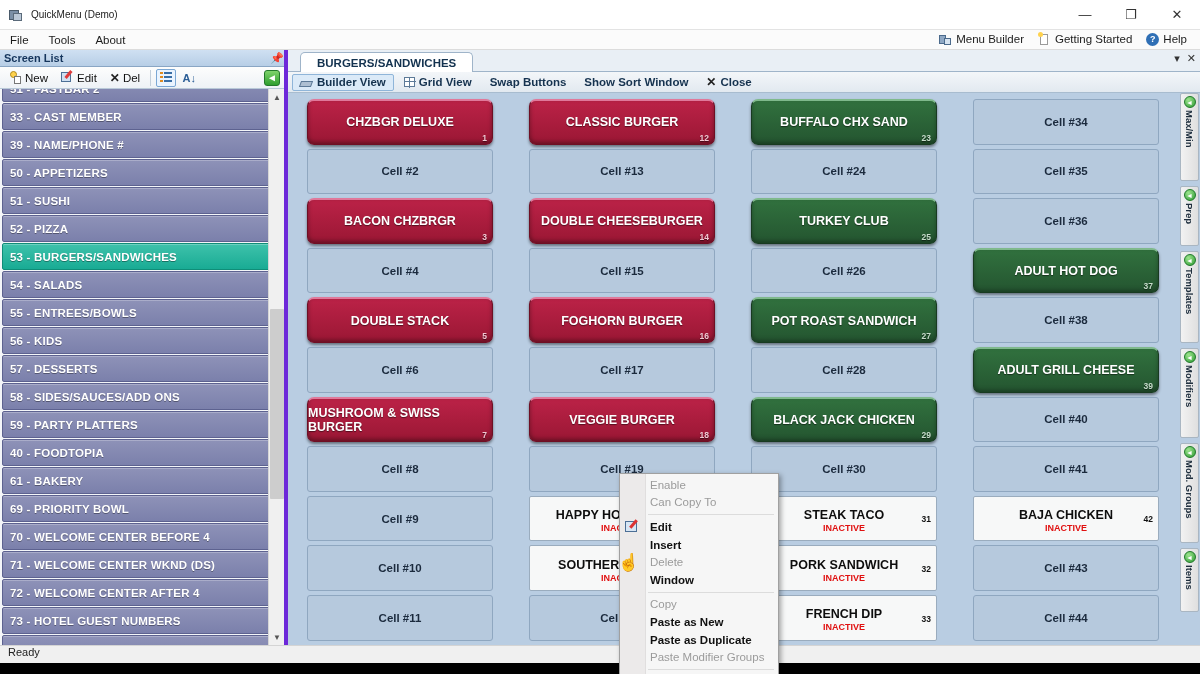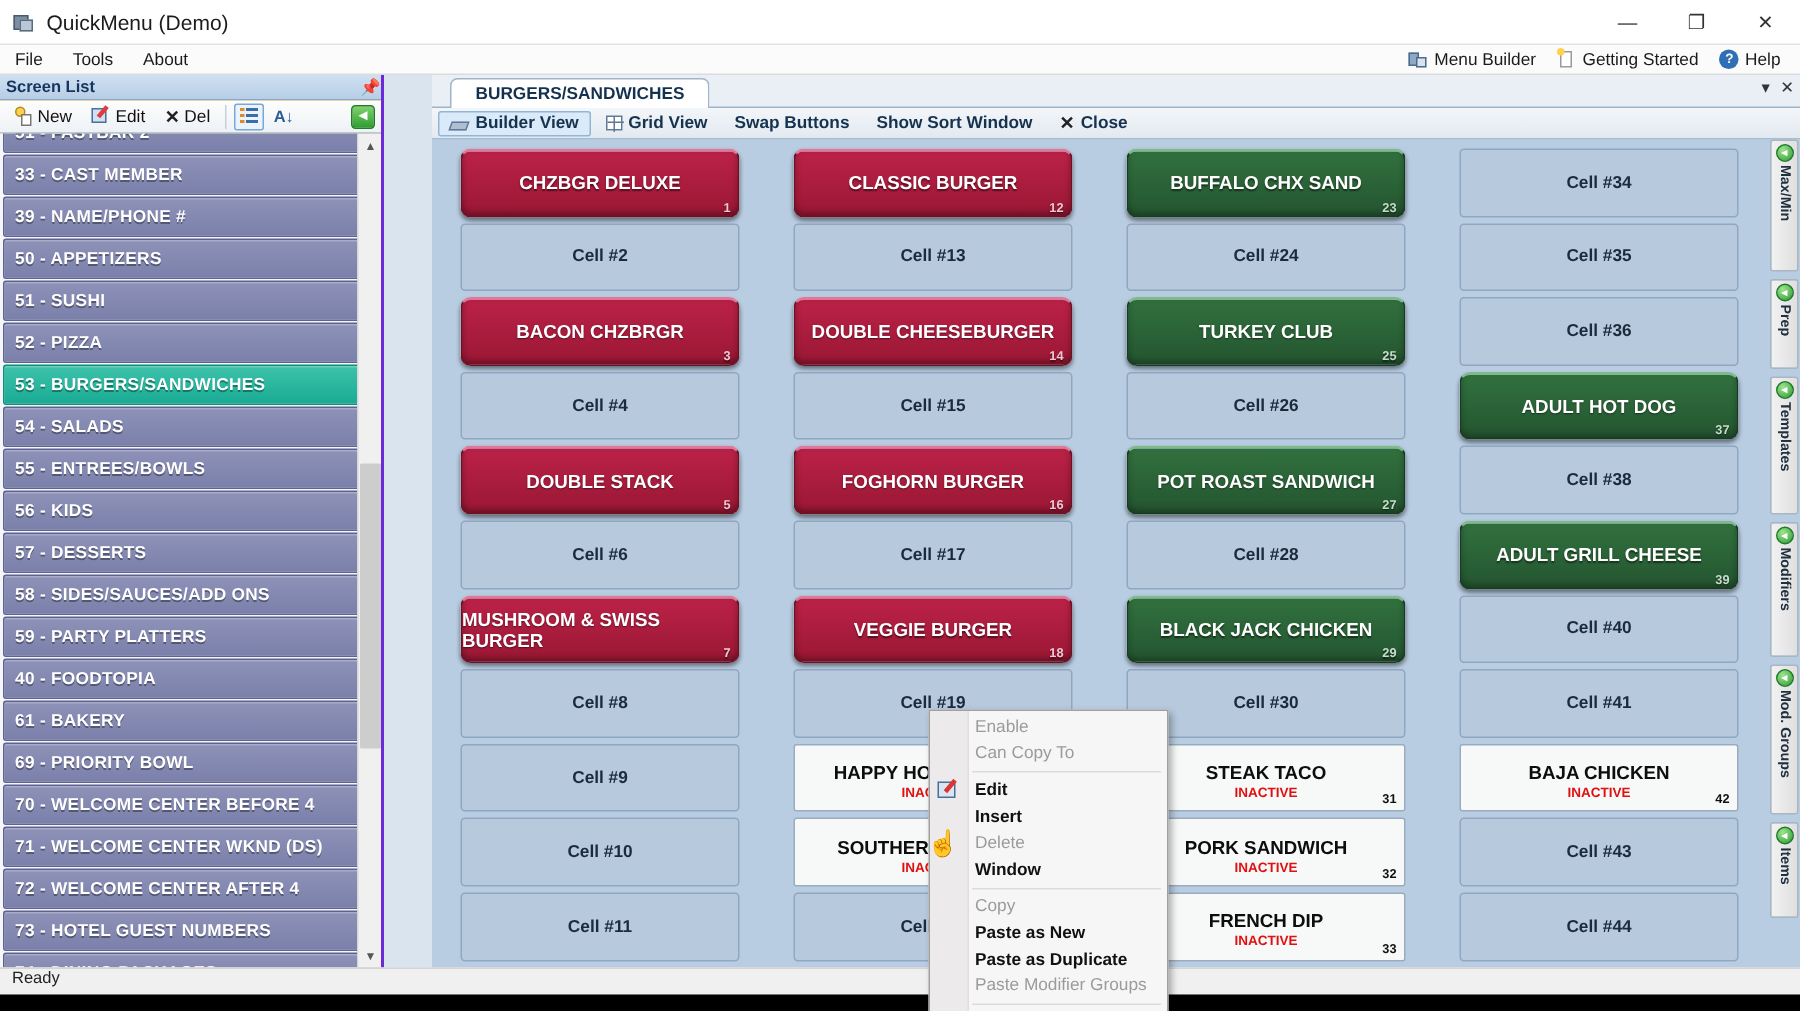--- a/index.html
+++ b/index.html
@@ -15,43 +15,43 @@
 
   
   #titlebar {
     position:absolute; left:0; top:0; width:1200px; height:30px;
     background:#ffffff; border-bottom:1px solid #e3e3e3;
     display:flex; align-items:center;
   }
   .tb-icon { width:16px; height:16px; margin-left:8px; margin-right:7px; position:relative; flex:0 0 auto; }
   .tb-icon .sq1 { position:absolute; left:1px; top:3px; width:10px; height:10px; background:#7a8fa6; border:1px solid #4a5a6a; }
   .tb-icon .sq2 { position:absolute; left:5px; top:6px; width:9px; height:8px; background:#b9c7d6; border:1px solid #5a6a7a; }
-  #tb-title { font-size:14px; color:#1b1b1b; }
+  #tb-title { font-size:10px; color:#1b1b1b; }
   .winbtns { margin-left:auto; display:flex; height:30px; }
   .winbtn { width:46px; height:30px; display:flex; align-items:center; justify-content:center; font-size:13px; color:#333; }
 
   
   #menubar {
     position:absolute; left:0; top:30px; width:1200px; height:20px;
     background:#fbfbfb; border-bottom:1px solid #dcdcdc;
     display:flex; align-items:center;
   }
   .menu-item { padding:2px 10px; font-size:11.5px; color:#1b1b1b; }
   .mb-right { margin-left:auto; display:flex; align-items:center; padding-right:6px; }
-  .mb-r-item { display:flex; align-items:center; gap:4px; padding:1px 7px; font-size:11.5px; color:#1b1b1b; }
+  .mb-r-item { display:flex; align-items:flex-start; gap:4px; padding:1px 7px; font-size:11.5px; color:#1b1b1b; }
   .ic { width:13px; height:13px; position:relative; flex:0 0 auto; display:inline-block; }
   .ic-builder .b1{position:absolute;left:0;top:2px;width:7px;height:9px;background:#8fa8c4;border:1px solid #4b6a8c;}
   .ic-builder .b2{position:absolute;left:5px;top:5px;width:7px;height:7px;background:#d6e3f0;border:1px solid #4b6a8c;}
   .ic-page .p1{position:absolute;left:2px;top:1px;width:8px;height:11px;background:#fff;border:1px solid #9a9a9a;}
   .ic-page .p2{position:absolute;left:0px;top:-1px;width:5px;height:5px;background:#ffd24d;border-radius:50%;}
   .ic-help .h1{position:absolute;left:0;top:0;width:13px;height:13px;border-radius:50%;background:#2f6fb5;}
   .ic-help .h2{position:absolute;left:0;top:0;width:13px;height:13px;color:#fff;font-size:9px;font-weight:bold;text-align:center;line-height:13px;}
 
   
-  #leftpanel { position:absolute; left:0; top:50px; width:256px; height:595px; background:#eab308; border-right:2px solid #6d28d9; }
+  #leftpanel { position:absolute; left:0; top:50px; width:288px; height:595px; background:#eab308; border-right:4px solid #6d28d9; }
   #lp-header {
     height:17px; background:linear-gradient(#cfe0f2,#b7cee6);
     border-bottom:1px solid #8aa6c4; display:flex; align-items:center; padding:0 4px;
     font-size:11px; font-weight:bold; color:#15355c;
   }
   #lp-pin { margin-left:auto; width:10px; text-align:center; font-size:11px; color:#26496f; }
   #lp-toolbar {
     height:22px; background:linear-gradient(#fdfdfd,#eef2f6); border-bottom:1px solid #b9c9d8;
     display:flex; align-items:center; gap:3px; padding:0 4px;
   }
@@ -156,21 +156,21 @@
     box-shadow: 0 2px 3px rgba(0,0,0,.45), inset 0 -2px 4px rgba(0,0,0,.3);
     text-shadow:0 1px 1px rgba(0,0,0,.5);
   }
   .cellbtn.green .num { color:#c6ddcb; }
   .cellbtn.inactive {
     background:#f7f8f8; border:1px solid #9aacbe; color:#0d0d0d;
     flex-direction:column; gap:0px; border-radius:2px;
   }
   .cellbtn.inactive .lbl { font-size:12.5px; font-weight:bold; margin-top:4px; }
   .cellbtn.inactive .inact { font-size:9px; font-weight:bold; color:#e01010; margin-top:1px; }
-  .cellbtn.inactive .num { color:#111; bottom:3px; }
+  .cellbtn.inactive .num { color:#111; bottom:16px; }
 
   
   #vtabs { position:absolute; right:0; top:0; width:20px; height:540px; }
   .vtab {
     width:19px; margin-bottom:5px;
     background:linear-gradient(90deg,#f2f2f2,#dfdfdf);
     border:1px solid #a9b6c2; border-radius:2px;
     display:flex; flex-direction:column; align-items:center; padding-top:2px;
   }
   .vtab .bulb {

